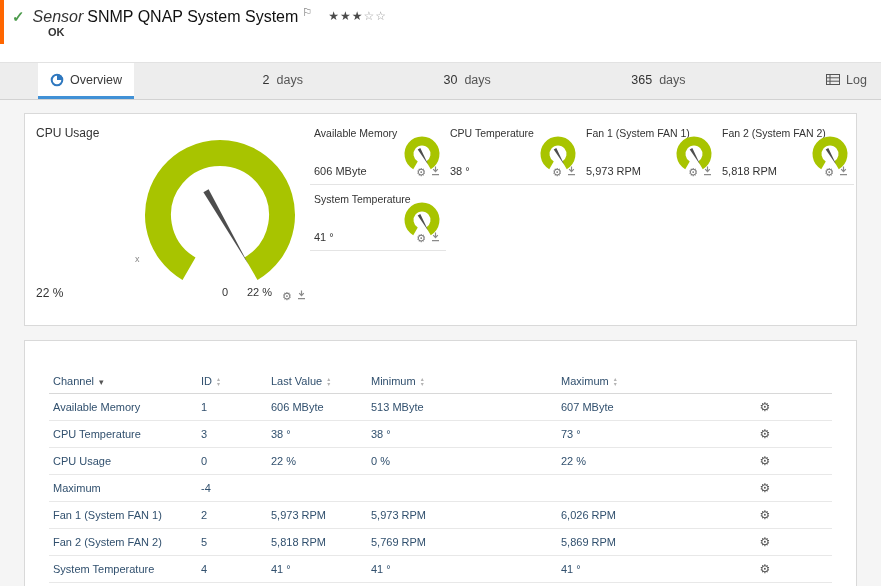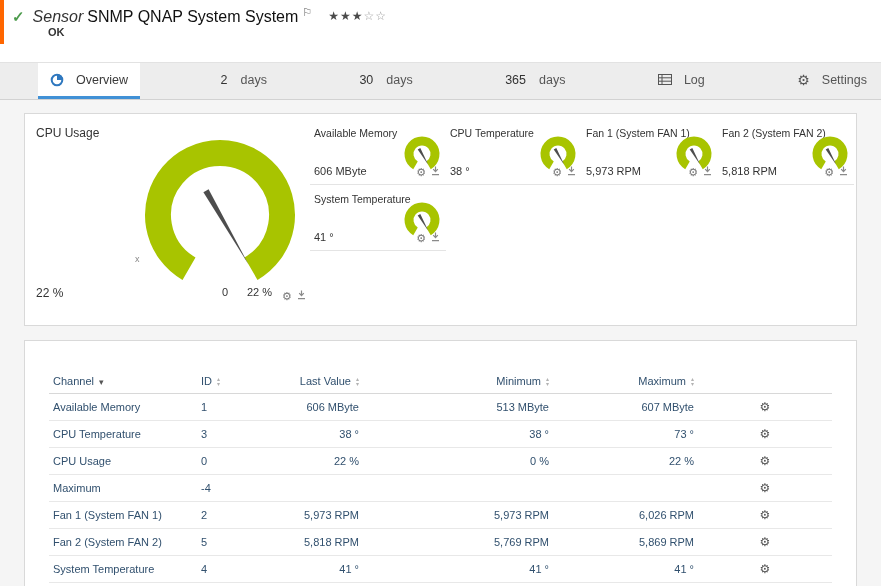--- a/index.html
+++ b/index.html
@@ -21,21 +21,21 @@
   .kind{font-style:italic;font-size:16px;color:#333;margin-right:4px}
   .title{font-size:16px;color:#111}
   .flag{font-size:11px;color:#666;margin-left:4px;align-self:flex-start;margin-top:-2px}
   .stars{margin-left:16px;font-size:12px;letter-spacing:1px;align-self:flex-start;margin-top:1px;cursor:pointer}
   .stars .f{color:#4a4a4a}
   .stars .e{color:#9e9e9e}
   .status{margin-left:48px;font-size:11px;font-weight:bold;color:#333;}
 
   
   .tabs{display:flex;background:#ededed;border-top:1px solid #e2e2e2;border-bottom:1px solid #d2d2d2;height:38px;padding:0 2px 0 38px;justify-content:space-between;align-items:stretch}
-  .tab{display:flex;align-items:center;gap:12px;padding:0 12px;font-size:12.5px;color:#555;border-bottom:3px solid transparent;cursor:pointer;white-space:nowrap}
+  .tab{display:flex;align-items:center;gap:6px;padding:0 12px;font-size:12.5px;color:#555;border-bottom:3px solid transparent;cursor:pointer;white-space:nowrap}
   .tab.active{background:#fff;border-bottom-color:var(--tab-blue);color:#3a3a3a}
   .tab-num{color:#333;margin-right:1px}
   .gear-glyph::before{content:"⚙";font-size:14px;color:#555}
 
   
   .content{padding:13px 24px}
   .panel{background:#fff;border:1px solid #d9d9d9}
   .gauges-panel{height:213px;position:relative;margin-bottom:14px}
 
   .cpu-label{position:absolute;left:11px;top:12px;font-size:12px;color:#333}
@@ -52,21 +52,21 @@
   .sgauge{position:absolute;right:2px;top:10px}
   .gvalue{position:absolute;left:4px;bottom:7px;font-size:11px;color:#333}
   .mini-icons{position:absolute;right:6px;bottom:4px;display:flex;gap:5px;align-items:center}
   .mini-gear::before{content:"⚙";font-size:11px;color:#777;cursor:pointer}
 
   
   .table-panel{height:262px;padding-top:16px;overflow:hidden}
   table{border-collapse:collapse;table-layout:fixed;width:783px;margin:12px 24px;font-size:11px;color:var(--table-text)}
   th,td{padding:6px 8px 6px 4px;border-bottom:1px solid #e8e8e8;white-space:nowrap;overflow:hidden;text-align:left;font-weight:normal}
   th{border-bottom:1px solid #d8d8d8;cursor:pointer}
-  .num{text-align:right}
+  .num{}
   .gear-cell{text-align:center}
   .ch{cursor:pointer}
   .sort{display:inline-flex;flex-direction:column;margin-left:5px;vertical-align:middle;color:#b3b3b3;font-size:6px;line-height:5px}
   .sort::before{content:"▴"}
   .sort::after{content:"▾"}
   .sort-down{margin-left:5px;color:#555;font-size:9px}
   .sort-down::before{content:"▾"}
   .tgear::before{content:"⚙";font-size:12px;color:#555;cursor:pointer}
 </style>
 </head>
@@ -108,24 +108,20 @@
     </div>
     <div class="tab">
       <svg width="14" height="11" viewBox="0 0 14 11">
           <rect x="0.5" y="0.5" width="13" height="10" fill="none" stroke="#555"></rect>
           <line x1="0.5" y1="3.8" x2="13.5" y2="3.8" stroke="#555"></line>
           <line x1="0.5" y1="7.2" x2="13.5" y2="7.2" stroke="#555"></line>
           <line x1="4" y1="0.5" x2="4" y2="10.5" stroke="#555"></line>
         </svg>
       <span>Log</span>
     </div>
-    <div class="tab">
-      <span class="gear-glyph"></span>
-      <span>Settings</span>
-    </div>
   </div>
 
   <div class="content">
 
     <div class="panel gauges-panel">
       <div class="cpu-label">CPU Usage</div>
 
       <svg class="big-gauge" width="180" height="185" viewBox="0 0 180 185">
         <path d="M 59 145.7 A 62 62 0 1 1 121 145.7" fill="none" style="stroke:var(--accent)" stroke-width="26"></path>
         <polygon points="118.5,141.4 78.6,66.3 73.4,69.3" fill="#4d4d4d"></polygon>

